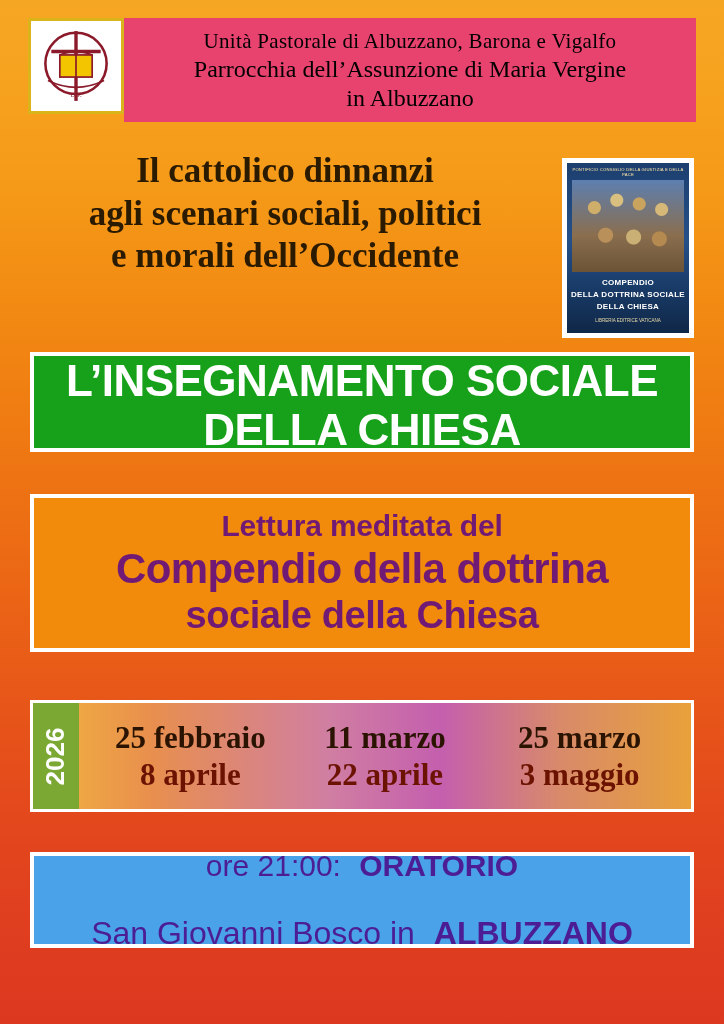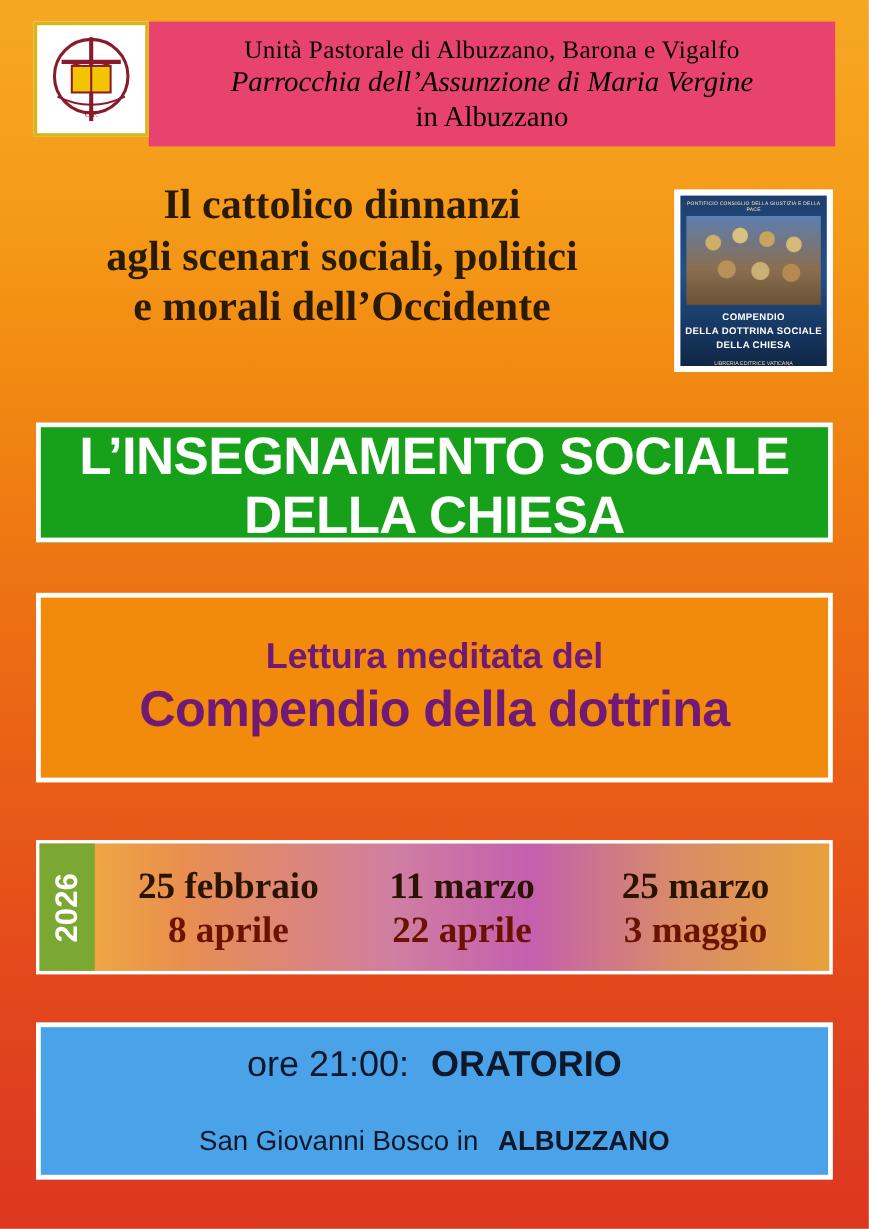--- a/index.html
+++ b/index.html
@@ -69,21 +69,20 @@
   .header-line1 {
     font-family: "Liberation Serif", serif;
     font-size: 21px;
     letter-spacing: 0.3px;
     white-space: nowrap;
   }
   .header-line2 {
     font-family: "Liberation Serif", serif;
     font-size: 24px;
     margin-top: 2px;
-    font-style: italic;
   }
   .header-line3 {
     font-family: "Liberation Serif", serif;
     font-size: 24px;
     margin-top: 2px;
   }
 
   
   .intro {
     position: absolute;
@@ -96,21 +95,21 @@
     font-size: 35px;
     line-height: 1.22;
     color: #2a1a00;
   }
 
   .book {
     position: absolute;
     right: 30px;
     top: 158px;
     width: 132px;
-    height: 152px;
+    height: 180px;
     background: #ffffff;
     border: 2px solid #ffffff;
     box-sizing: border-box;
     overflow: hidden;
   }
   .book-cover {
     position: absolute;
     inset: 3px;
     background: linear-gradient(180deg, #1d3f6e 0%, #24508a 45%, #0f2747 100%);
     display: flex;
@@ -261,37 +260,37 @@
     text-align: center;
   }
   .date-cell.r2 { color: #6b1200; }
 
   
   .blue-band {
     position: absolute;
     left: 30px;
     top: 852px;
     width: 664px;
-    height: 131px;
+    height: 96px;
     background: #4aa3e8;
     border: 4px solid #ffffff;
     box-sizing: border-box;
     display: flex;
     flex-direction: column;
     align-items: center;
     justify-content: center;
-    color: #0f172a;
+    color: #4c1d95;
     gap: 28px;
   }
   .blue-line1 {
     font-size: 30px;
     letter-spacing: 0px;
   }
   .blue-line2 {
-    font-size: 23px;
+    font-size: 32px;
     margin-top: 4px;
   }
   .blue-line1 .strong, .blue-line2 .strong { font-weight: bold; }
 </style>
 </head>
 <body>
 
 <div class="poster">
 
   <div class="header">
@@ -336,20 +335,21 @@
   <div class="green-band">
     <div class="green-text">
       <div>L’INSEGNAMENTO SOCIALE</div>
       <div>DELLA CHIESA</div>
     </div>
   </div>
 
   <div class="orange-band">
     <div class="orange-line1">Lettura meditata del</div>
     <div class="orange-line2">Compendio della dottrina</div>
+    <div class="orange-line3">sociale della Chiesa</div>
   </div>
 
   <div class="dates-band">
     <div class="year-box">
       <span class="year-text">2026</span>
     </div>
     <div class="dates-grid">
       <div class="date-cell">25 febbraio</div>
       <div class="date-cell">11 marzo</div>
       <div class="date-cell">25 marzo</div>

